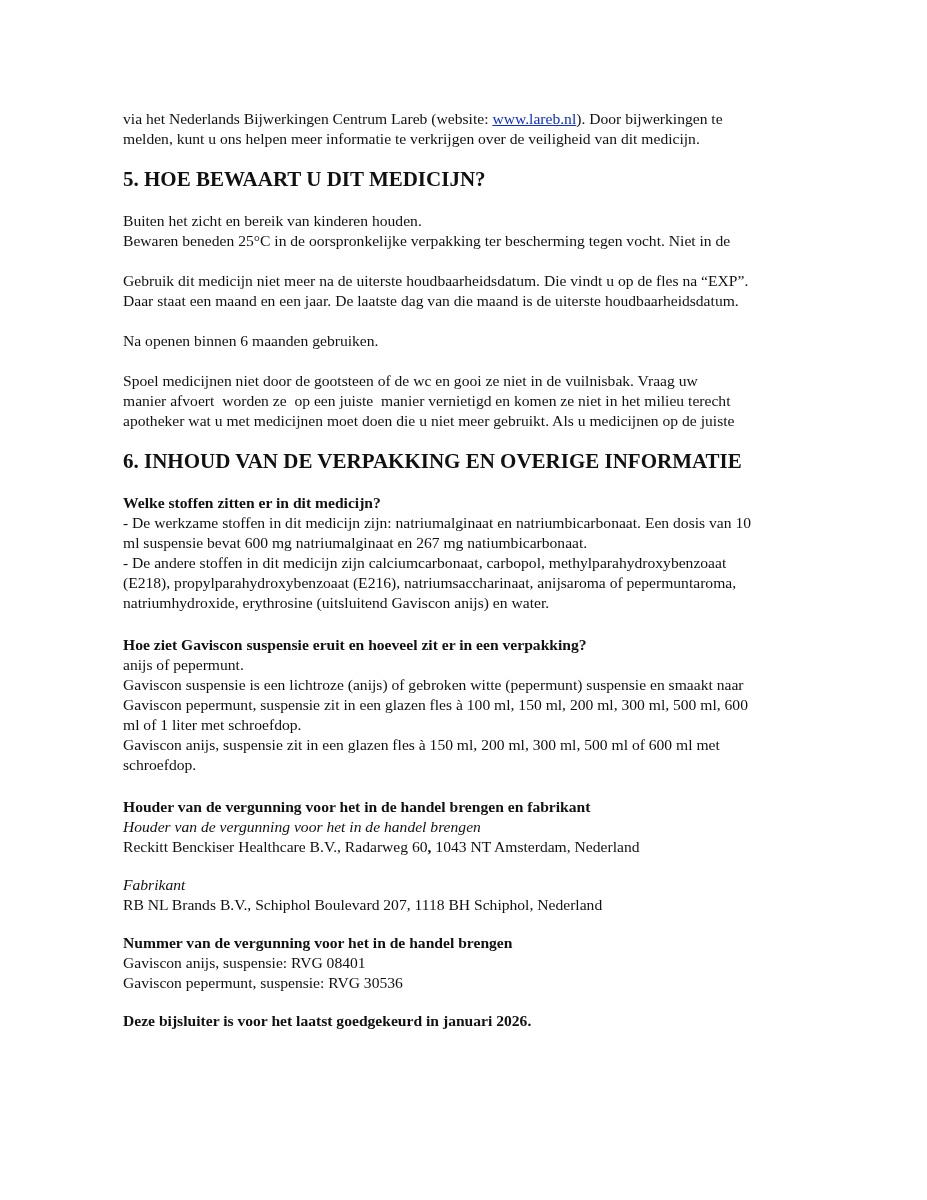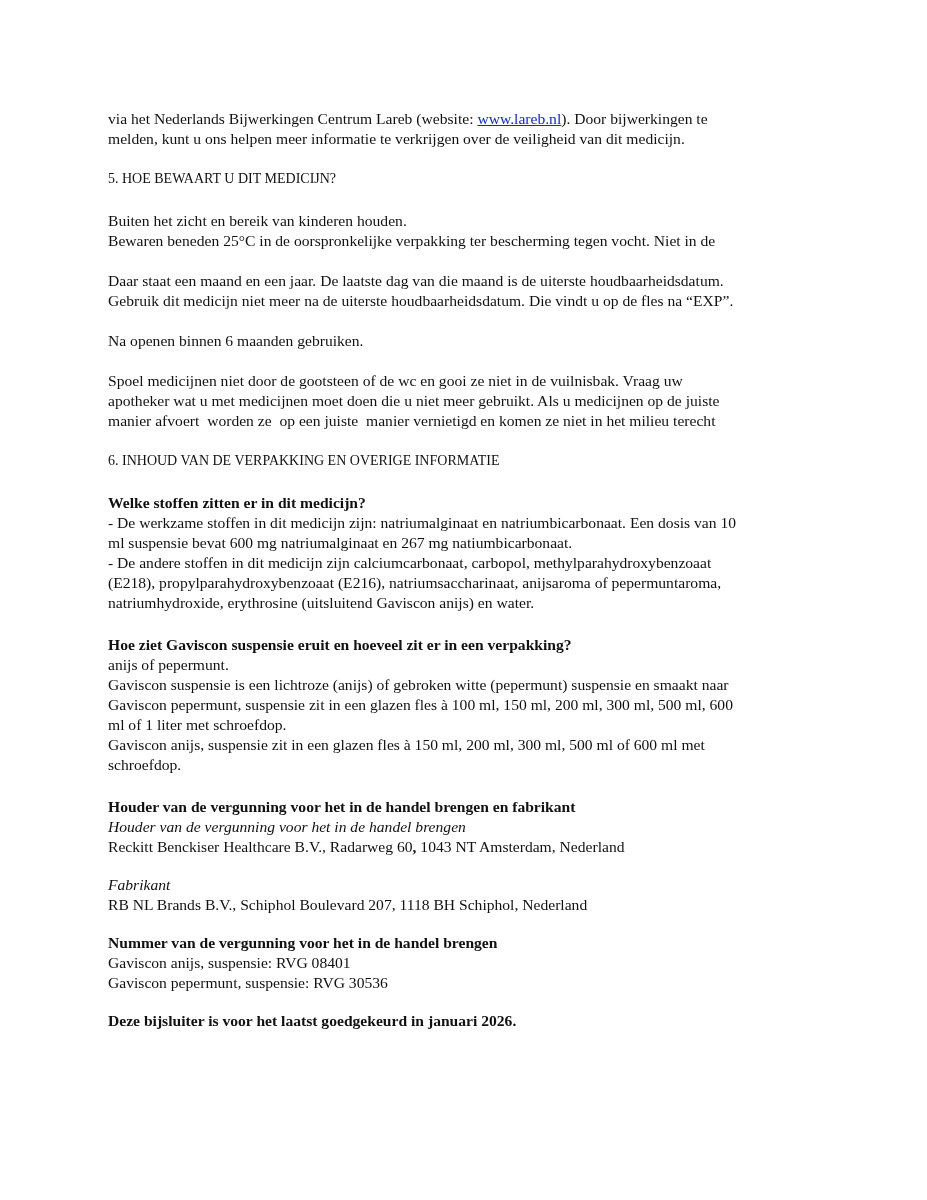--- a/index.html
+++ b/index.html
@@ -1,48 +1,48 @@
 <!DOCTYPE html>
 <html><head>
 <meta charset="utf-8">
 <style>
   html, body { margin: 0; padding: 0; background: #ffffff; }
   body { width: 927px; height: 1200px; position: relative; overflow: hidden; }
   .page {
-    position: absolute; left: 108px; top: 109px; width: 690px;
+    position: absolute; left: 123px; top: 109px; width: 690px;
     font-family: "Liberation Serif", "DejaVu Serif", serif;
     font-size: 15.6px; line-height: 20px; color: #111;
   }
   p { margin: 0; }
   .gap { height: 20px; }
-  h2 { font-size: 14px; font-weight: normal; margin: 0; line-height: 20px; }
+  h2 { font-size: 21px; font-weight: bold; margin: 0; line-height: 20px; }
   .b { font-weight: bold; }
   .i { font-style: italic; }
   a { color: #1a0dab; color: #0b2bd6; text-decoration: underline; }
 </style>
 </head>
 <body>
 
 <div class="page">
   <p><span>via het Nederlands Bijwerkingen Centrum Lareb (website: </span><a href="#">www.lareb.nl</a><span>). Door bijwerkingen te</span></p>
   <p>melden, kunt u ons helpen meer informatie te verkrijgen over de veiligheid van dit medicijn.</p>
   <div class="gap"></div>
   <h2>5. HOE BEWAART U DIT MEDICIJN?</h2>
   <div class="gap" style="height:22px"></div>
   <p>Buiten het zicht en bereik van kinderen houden.</p>
   <p>Bewaren beneden 25°C in de oorspronkelijke verpakking ter bescherming tegen vocht. Niet in de</p>
   <div class="gap"></div>
+  <p>Gebruik dit medicijn niet meer na de uiterste houdbaarheidsdatum. Die vindt u op de fles na “EXP”.</p>
   <p>Daar staat een maand en een jaar. De laatste dag van die maand is de uiterste houdbaarheidsdatum.</p>
-  <p>Gebruik dit medicijn niet meer na de uiterste houdbaarheidsdatum. Die vindt u op de fles na “EXP”.</p>
   <div class="gap"></div>
   <p>Na openen binnen 6 maanden gebruiken.</p>
   <div class="gap"></div>
   <p>Spoel medicijnen niet door de gootsteen of de wc en gooi ze niet in de vuilnisbak. Vraag uw</p>
+  <p style="white-space:pre">manier afvoert  worden ze  op een juiste  manier vernietigd en komen ze niet in het milieu terecht</p>
   <p>apotheker wat u met medicijnen moet doen die u niet meer gebruikt. Als u medicijnen op de juiste</p>
-  <p style="white-space:pre">manier afvoert  worden ze  op een juiste  manier vernietigd en komen ze niet in het milieu terecht</p>
   <div class="gap"></div>
   <h2>6. INHOUD VAN DE VERPAKKING EN OVERIGE INFORMATIE</h2>
   <div class="gap" style="height:22px"></div>
   <p class="b">Welke stoffen zitten er in dit medicijn?</p>
   <p>- De werkzame stoffen in dit medicijn zijn: natriumalginaat en natriumbicarbonaat. Een dosis van 10</p>
   <p>ml suspensie bevat 600 mg natriumalginaat en 267 mg natiumbicarbonaat.</p>
   <p>- De andere stoffen in dit medicijn zijn calciumcarbonaat, carbopol, methylparahydroxybenzoaat</p>
   <p>(E218), propylparahydroxybenzoaat (E216), natriumsaccharinaat, anijsaroma of pepermuntaroma,</p>
   <p>natriumhydroxide, erythrosine (uitsluitend Gaviscon anijs) en water.</p>
   <div class="gap" style="height:22px"></div>

